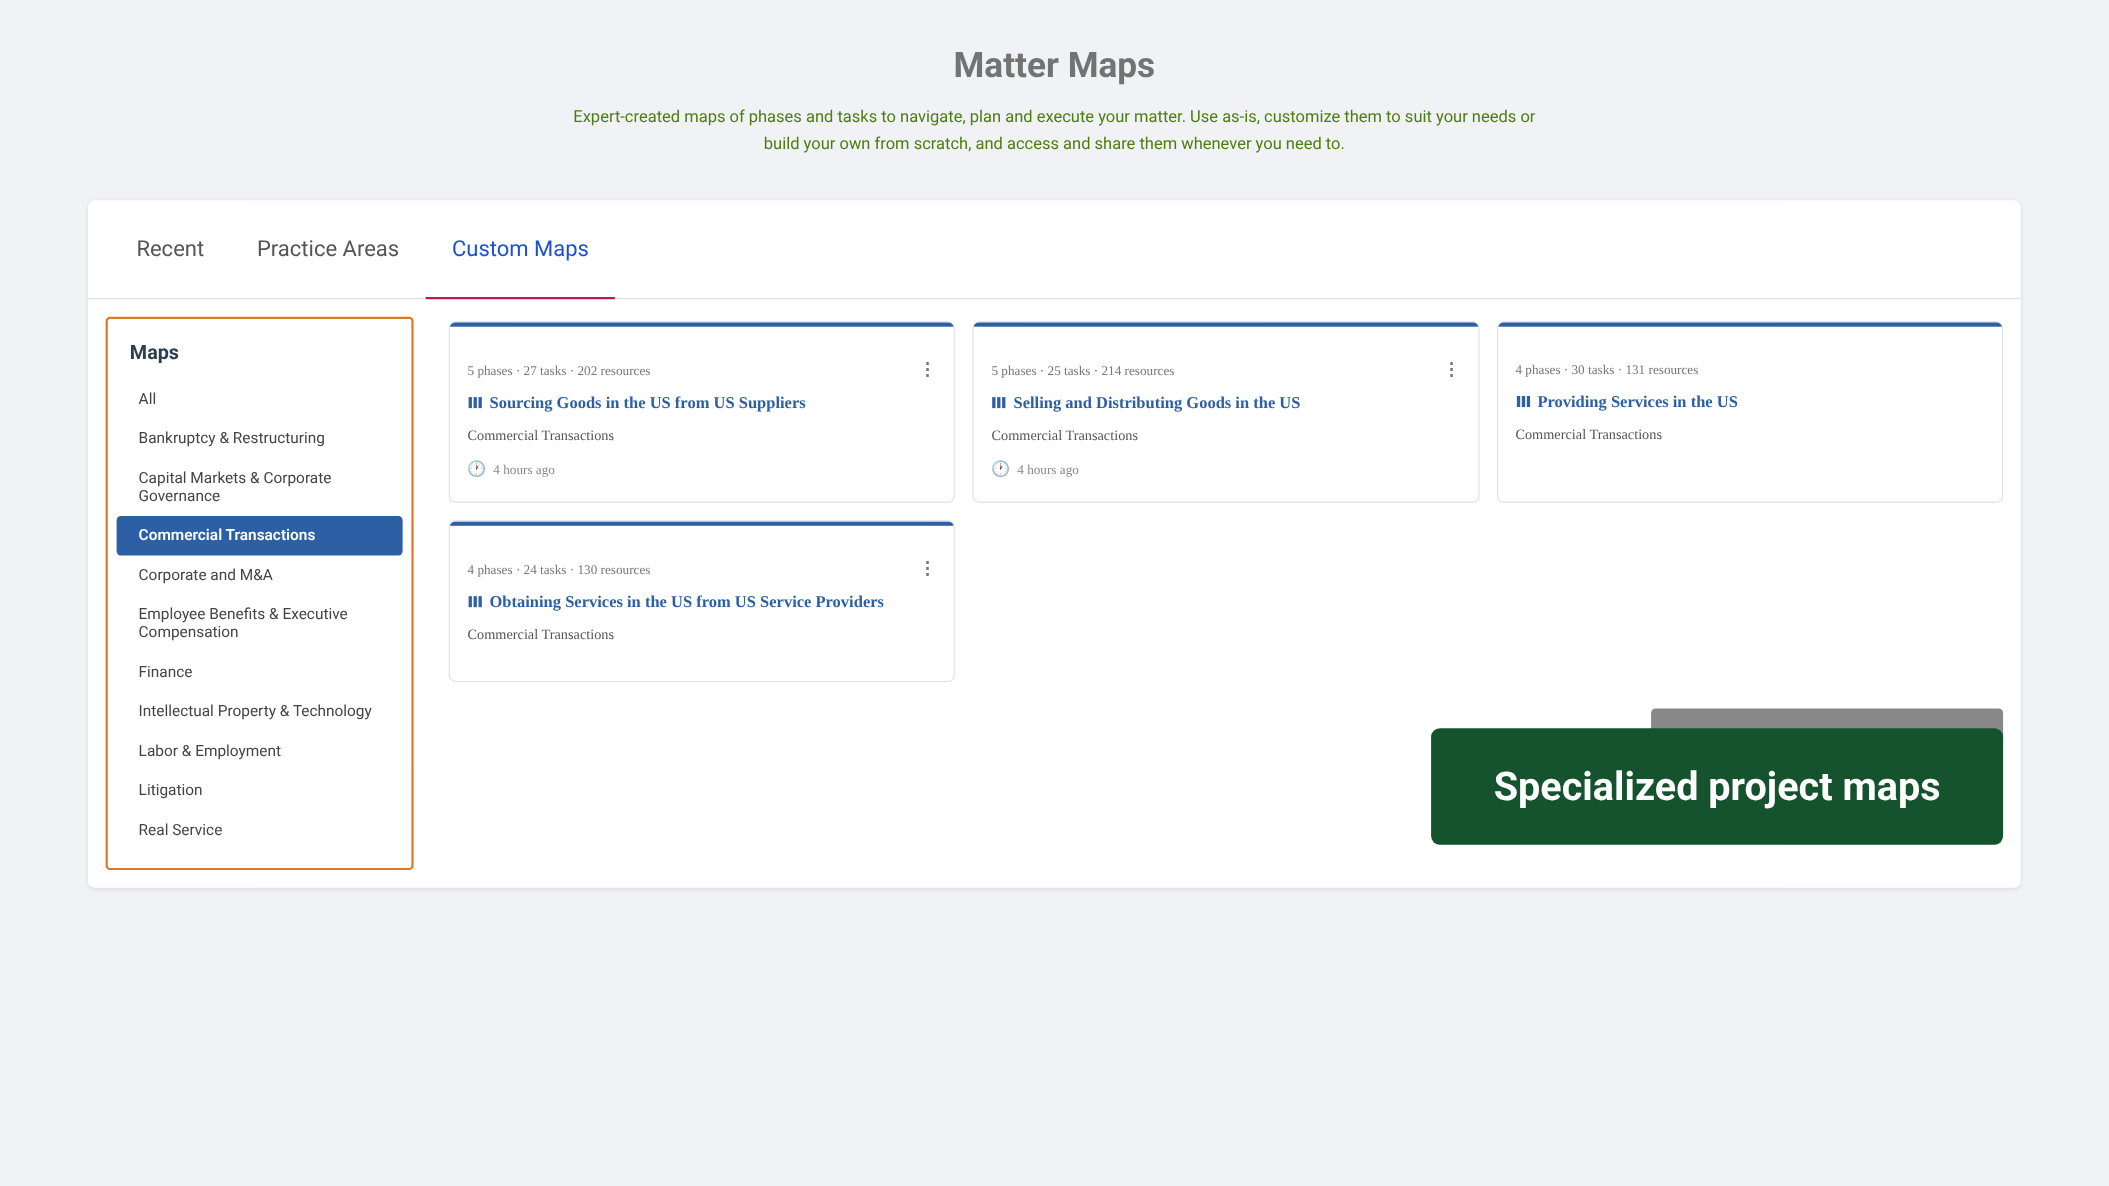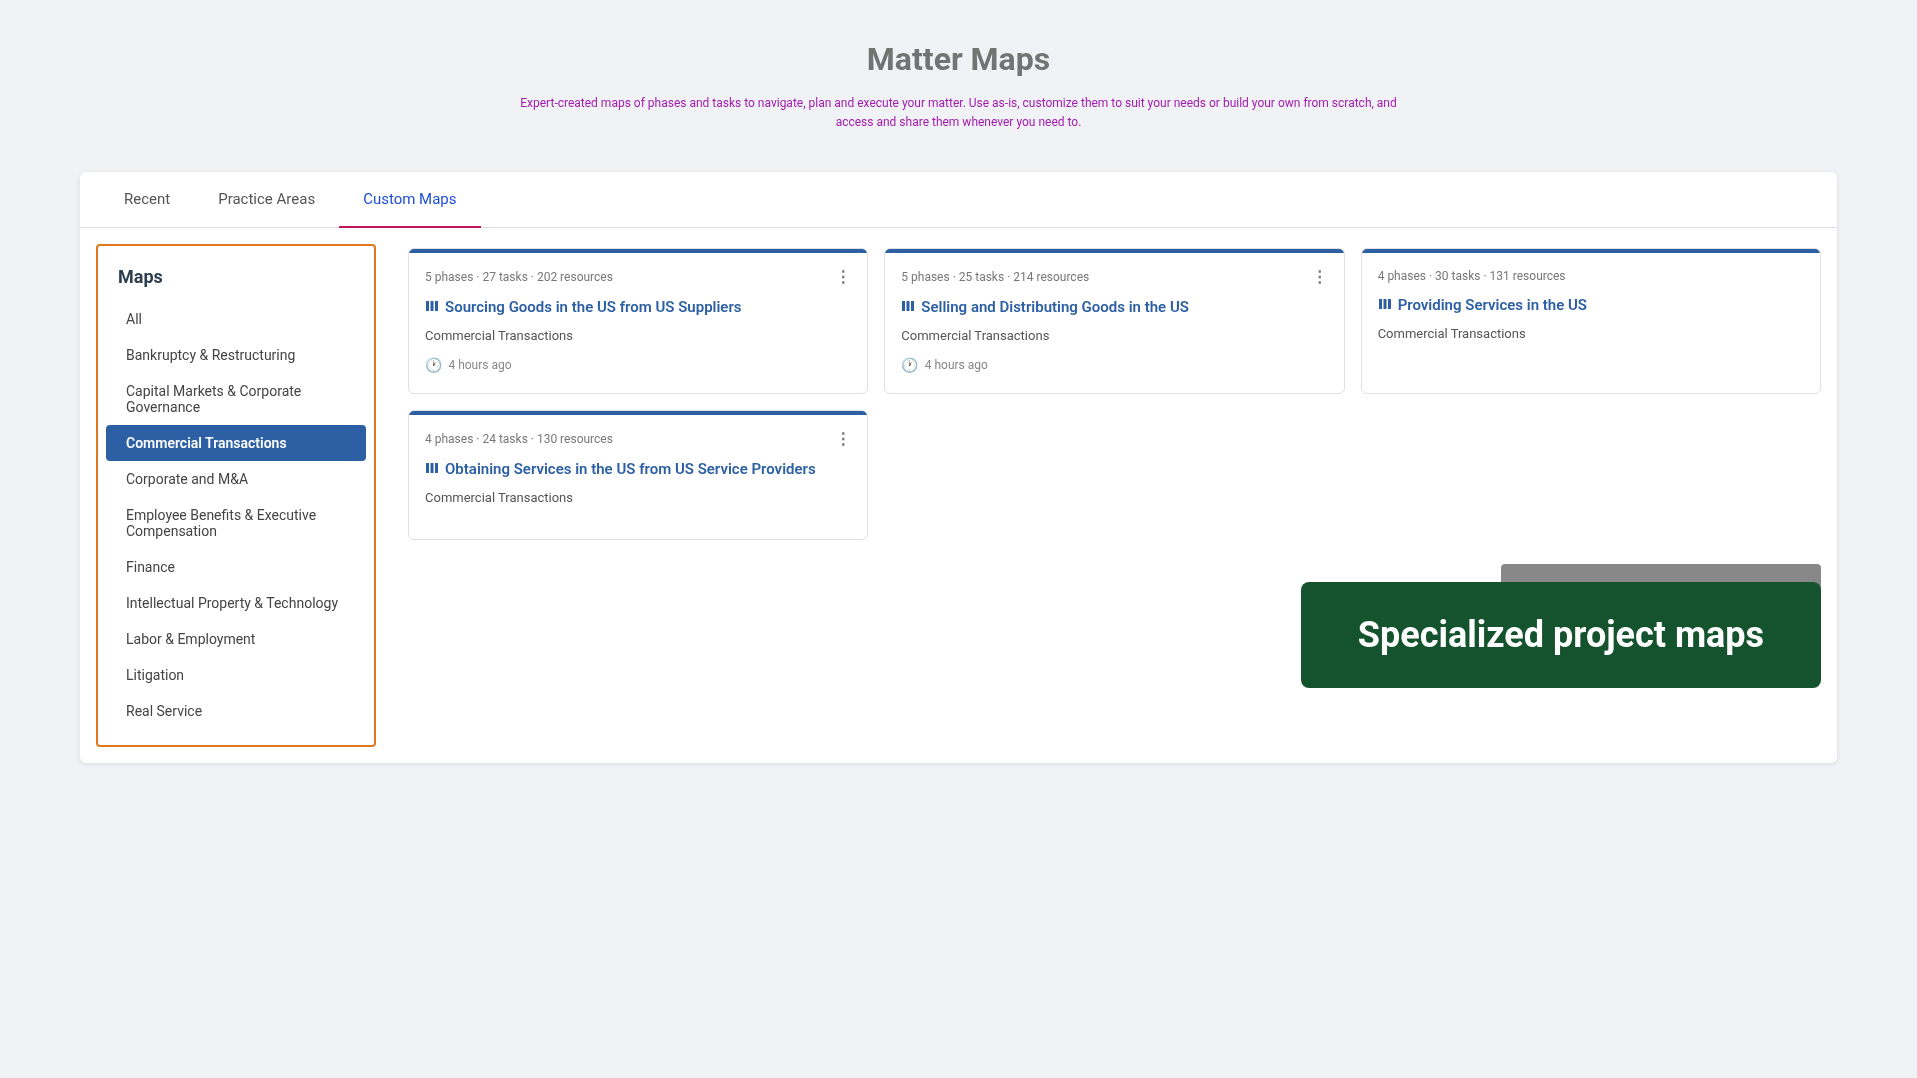--- a/index.html
+++ b/index.html
@@ -17,40 +17,40 @@
       text-align: center;
       margin-bottom: 40px;
     }
     .page-title {
       font-size: 32px;
       font-weight: 700;
       color: #737373;
       margin-bottom: 16px;
     }
     .page-subtitle {
-      font-size: 12px;
-      color: #a21caf;
+      font-size: 15px;
+      color: #4d7c0f;
       line-height: 1.6;
       max-width: 900px;
       margin: 16px auto;
     }
     .main-container {
       background: #fff;
       border-radius: 6px;
       box-shadow: 0 1px 4px rgba(0,0,0,0.1);
       overflow: hidden;
     }
     .tabs-bar {
       display: flex;
       border-bottom: 1px solid #ddd;
       padding: 0 20px;
     }
     .tab {
-      padding: 18px 24px;
-      font-size: 15px;
+      padding: 32px 24px;
+      font-size: 20px;
       color: #555;
       cursor: pointer;
       border-bottom: 2px solid transparent;
       margin-bottom: -1px;
     }
     .tab.active {
       color: #1d4ed8;
       font-weight: 400;
       border-bottom: 2px solid #be185d;
     }
@@ -100,21 +100,22 @@
       border-radius: 6px;
       overflow: hidden;
       position: relative;
       background: #fff;
     }
     .map-card-top-bar {
       height: 4px;
       background: #2c5fa3;
     }
     .map-card-body {
-      padding: 16px 16px 20px 16px;
+      padding: 32px 16px 20px 16px;
+      font-family: Liberation Serif, serif;
     }
     .map-card-meta {
       font-size: 12px;
       color: #777;
       margin-bottom: 12px;
       display: flex;
       align-items: center;
       justify-content: space-between;
     }
     .map-card-meta-text { }

